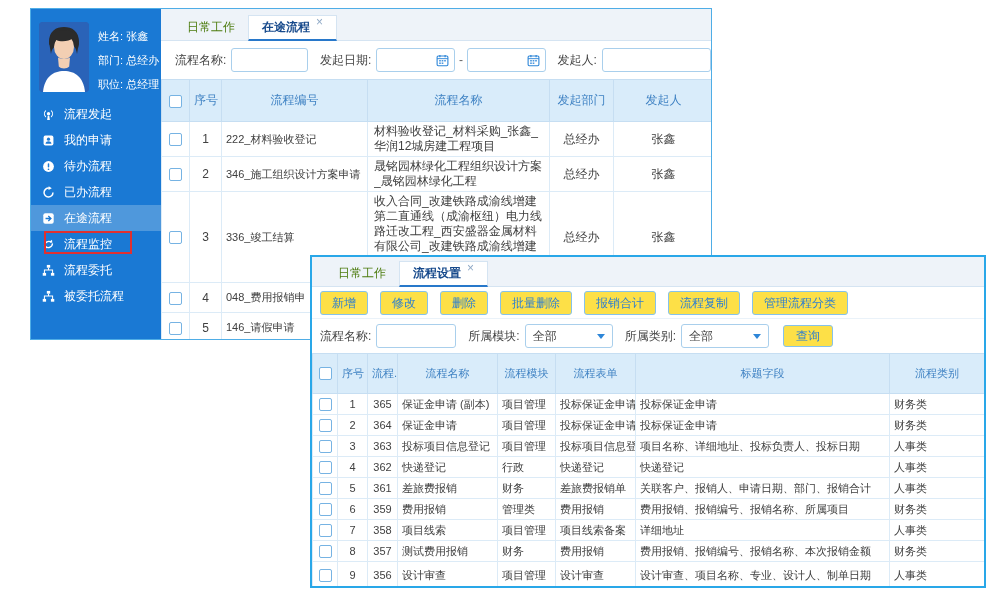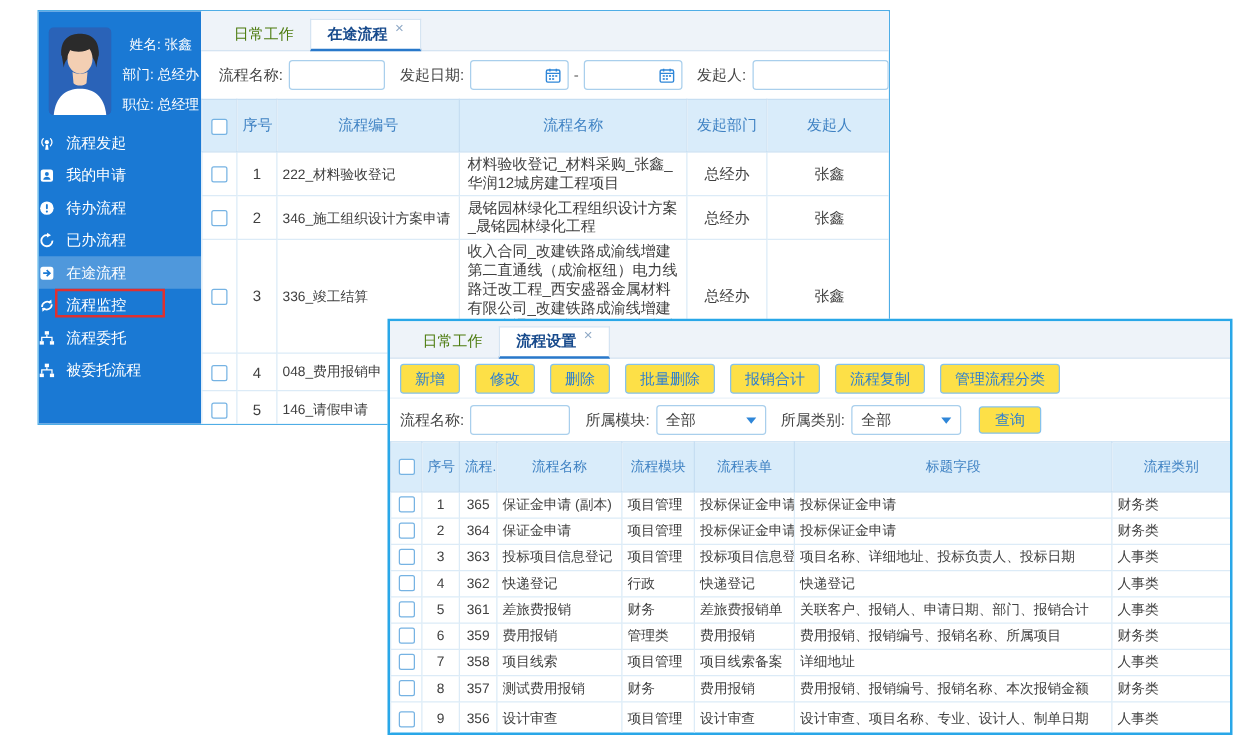--- a/index.html
+++ b/index.html
@@ -14,30 +14,30 @@
 
   
   .window1 {
     position:absolute; left:30px; top:8px; width:682px; height:332px;
     background:#fff; border:1px solid #4fade6; display:flex; overflow:hidden; z-index:1;
   }
   .sidebar { width:130px; flex:0 0 130px; background:#1a79d4; color:#fff; overflow:hidden; }
   .profile { height:90px; display:flex; padding:13px 0 0 8px; }
   .photo { width:50px; height:70px; border-radius:4px; overflow:hidden; flex:0 0 50px; background:#2a63b8; }
   .photo svg { display:block; }
-  .pfields { margin-left:9px; padding-top:2px;text-align:center; }
+  .pfields { margin-left:9px; padding-top:2px; }
   .pline { height:24px; line-height:24px; font-size:11px; white-space:nowrap; color:#fff; }
   .side-header {
     height:24px; background:#0d68c0; display:flex; align-items:center;
     padding:0 9px; font-size:13px; font-weight:bold;
   }
   .side-header .sh-label { flex:1; }
   .gear { width:14px; height:14px; cursor:pointer; }
   .menu { padding-top:2px; }
-  .mi { height:26px; display:flex; align-items:center; cursor:pointer; font-size:12px; }
+  .mi { height:26px; display:flex; align-items:center; padding-left:11px; cursor:pointer; font-size:12px; }
   .mi .icon { width:13px; height:13px; margin-right:9px; flex:0 0 13px; }
   .mi.selected { background:#4f98dc; }
   .milabel { white-space:nowrap; }
 
   
   .annotation {
     position:absolute; left:44px; top:231px; width:88px; height:23px;
     border:2px solid #e03030; z-index:30; pointer-events:none;
   }
 

